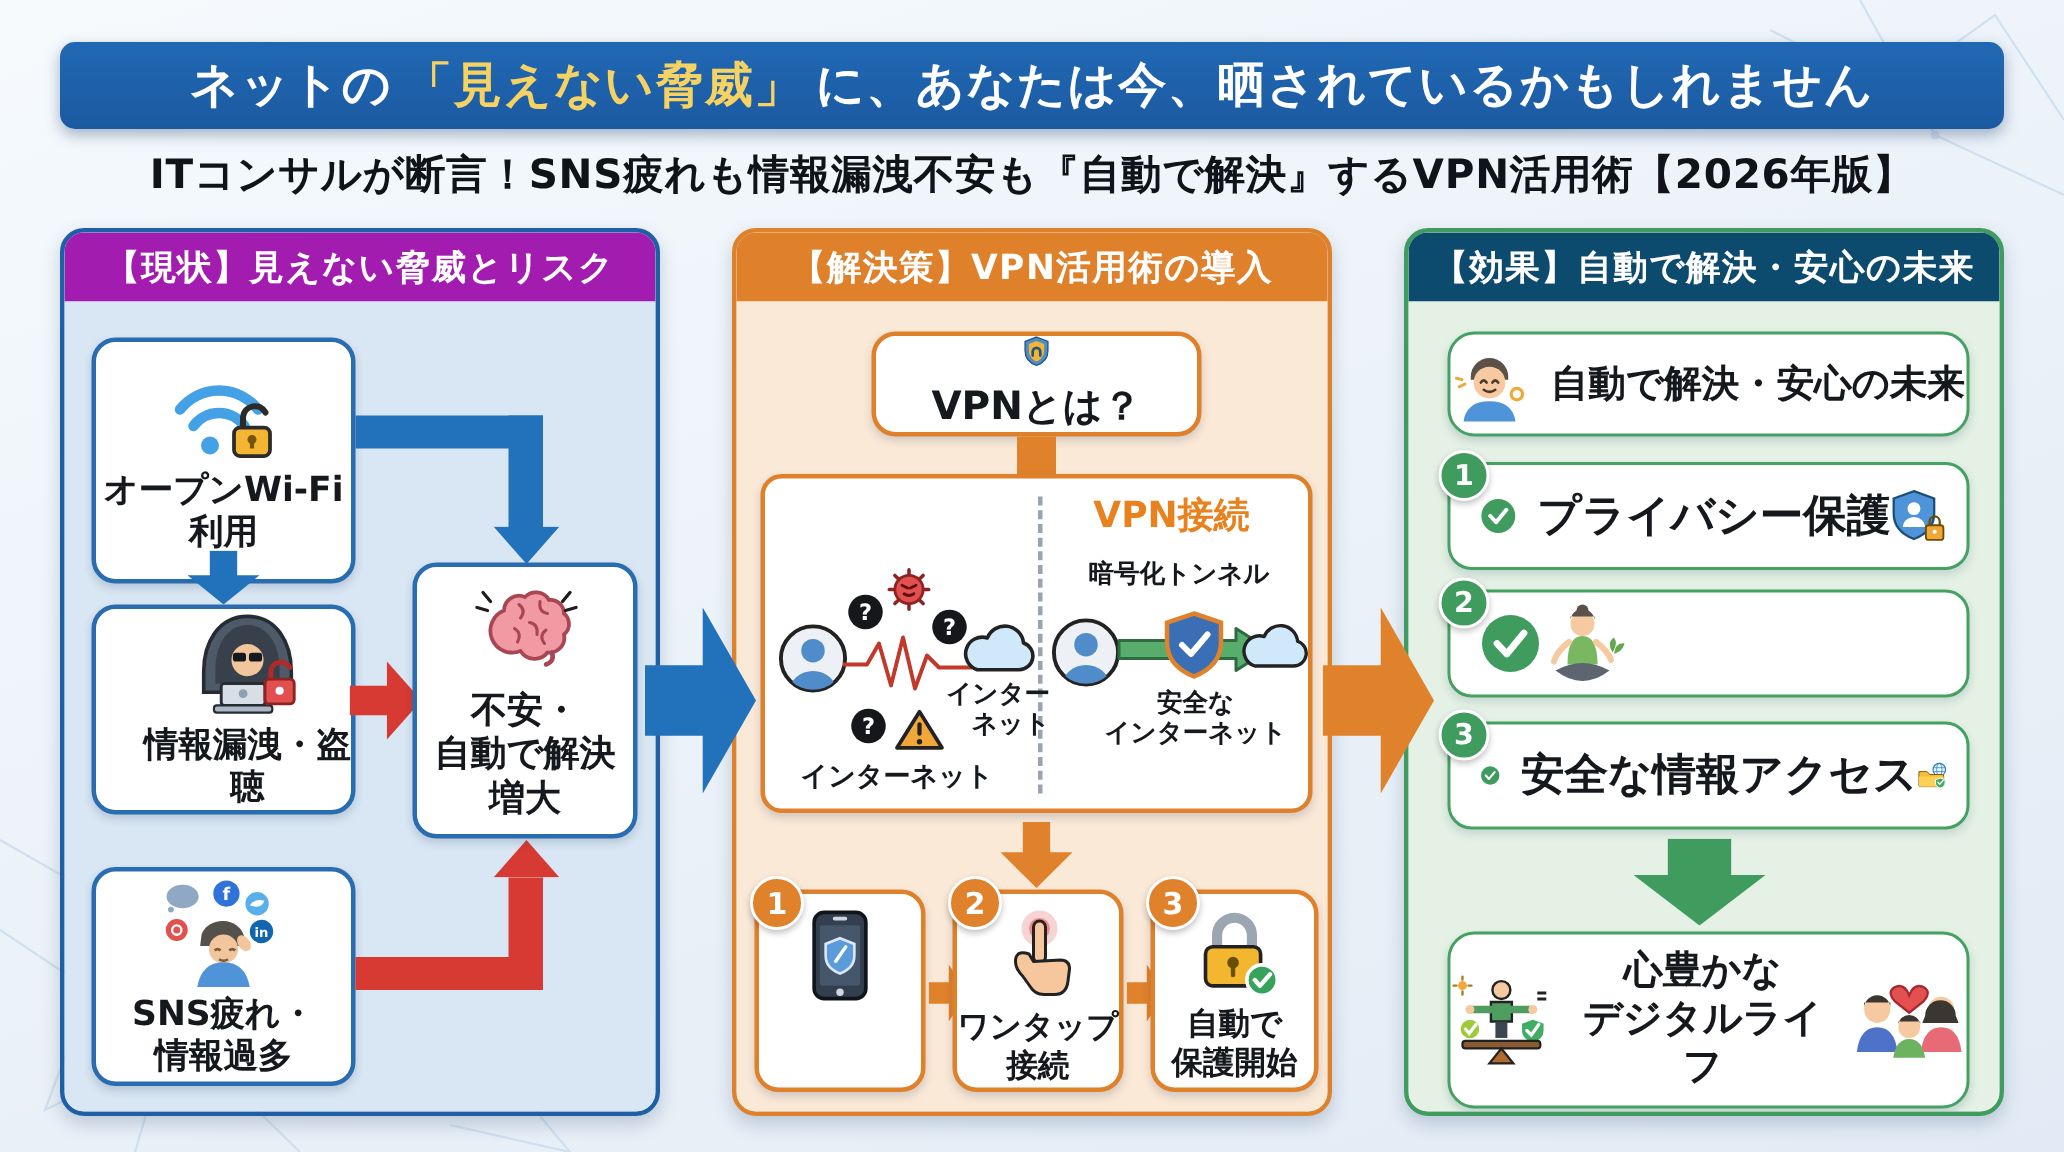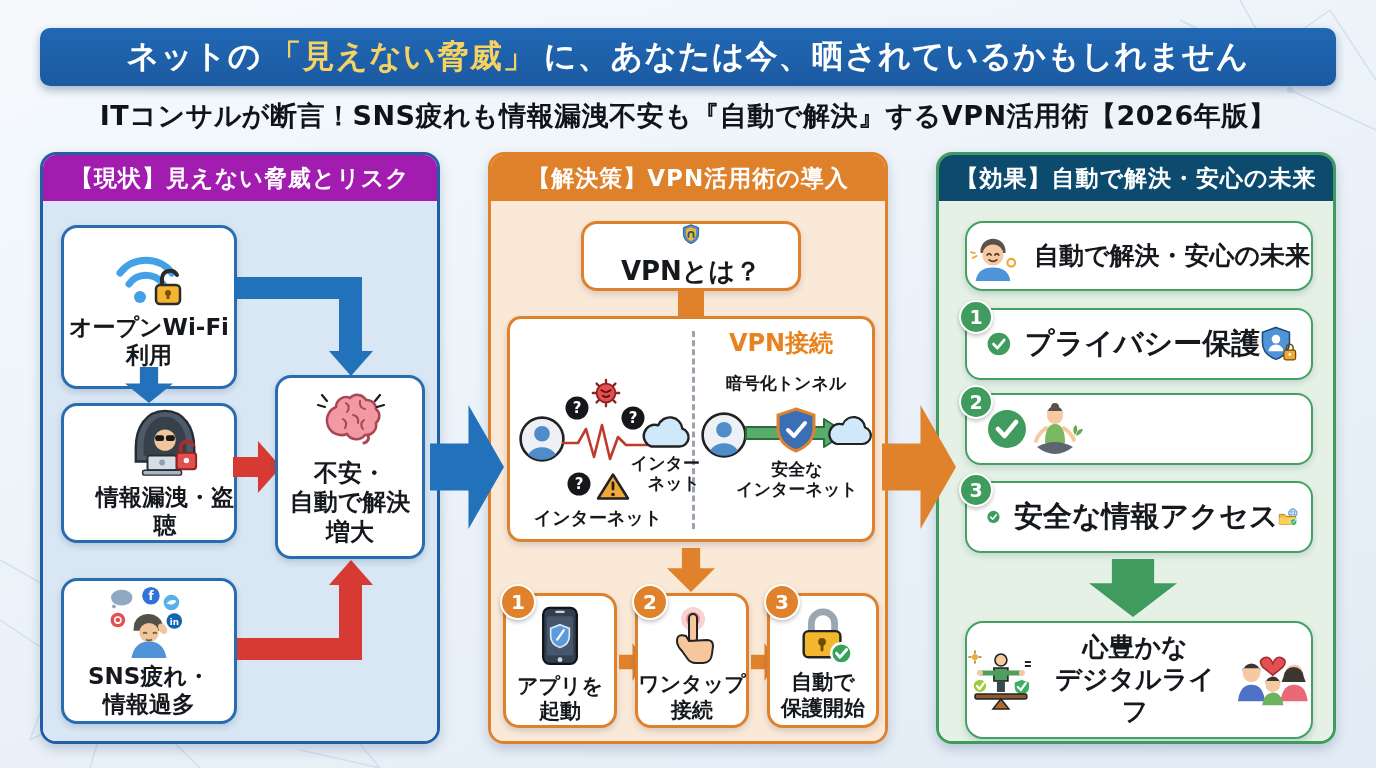--- a/index.html
+++ b/index.html
@@ -302,22 +302,20 @@
     <div class="card o" style="left:12px;top:392px;width:114px;height:135px;justify-content:flex-start;padding-top:10px;">
       <div class="badge orange" style="left:-6px;top:-12px;">1</div>
       <svg width="46" height="62" viewBox="0 0 48 64">
         <rect x="6" y="2" width="36" height="60" rx="7" fill="#333f4f" stroke="#10151c" stroke-width="2.5"></rect>
         <rect x="10" y="11" width="28" height="42" rx="2" fill="#46566b"></rect>
         <rect x="19" y="5" width="10" height="2.6" rx="1.3" fill="#cfd6df"></rect>
         <circle cx="24" cy="57.5" r="2.6" fill="#cfd6df"></circle>
         <path d="M24 20 L34 24 V32 C34 38.5 29.5 42.5 24 44.5 C18.5 42.5 14 38.5 14 32 V24 Z" fill="#5b9bd9" stroke="#dce8f5" stroke-width="1.8"></path>
         <path d="M21 36 L28 26" stroke="#fff" stroke-width="2.4" stroke-linecap="round"></path>
       </svg>
-      <div class="lbl" style="font-size:21px;margin-top:8px;">アプリを
-起動</div>
     </div>
     <div class="abs orange arrR" style="left:128px;top:442px;width:26px;height:38px;"></div>
 
     <div class="card o" style="left:144px;top:392px;width:114px;height:135px;justify-content:flex-start;padding-top:8px;">
       <div class="badge orange" style="left:-6px;top:-12px;">2</div>
       <svg width="52" height="62" viewBox="0 0 52 62">
         <circle cx="27" cy="15" r="12" fill="#f7d4d4"></circle>
         <circle cx="27" cy="15" r="7" fill="#ef8a8a"></circle>
         <path d="M23 14 v22 " stroke="#222" stroke-width="2" fill="none"></path>
         <rect x="23" y="10" width="8" height="28" rx="4" fill="#f6c79d" stroke="#222" stroke-width="2"></rect>

